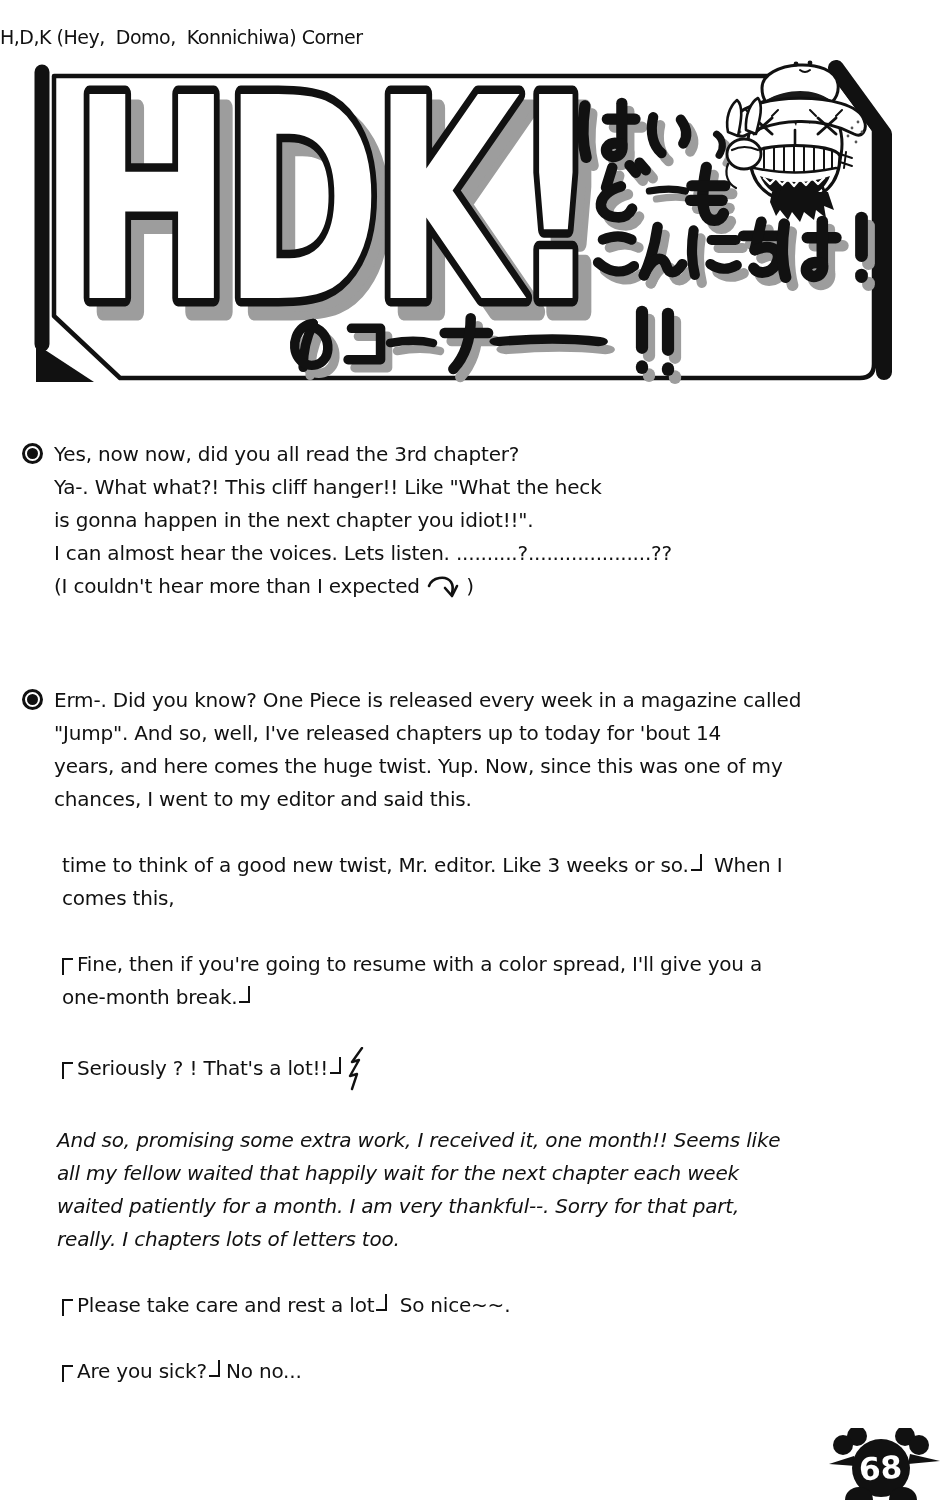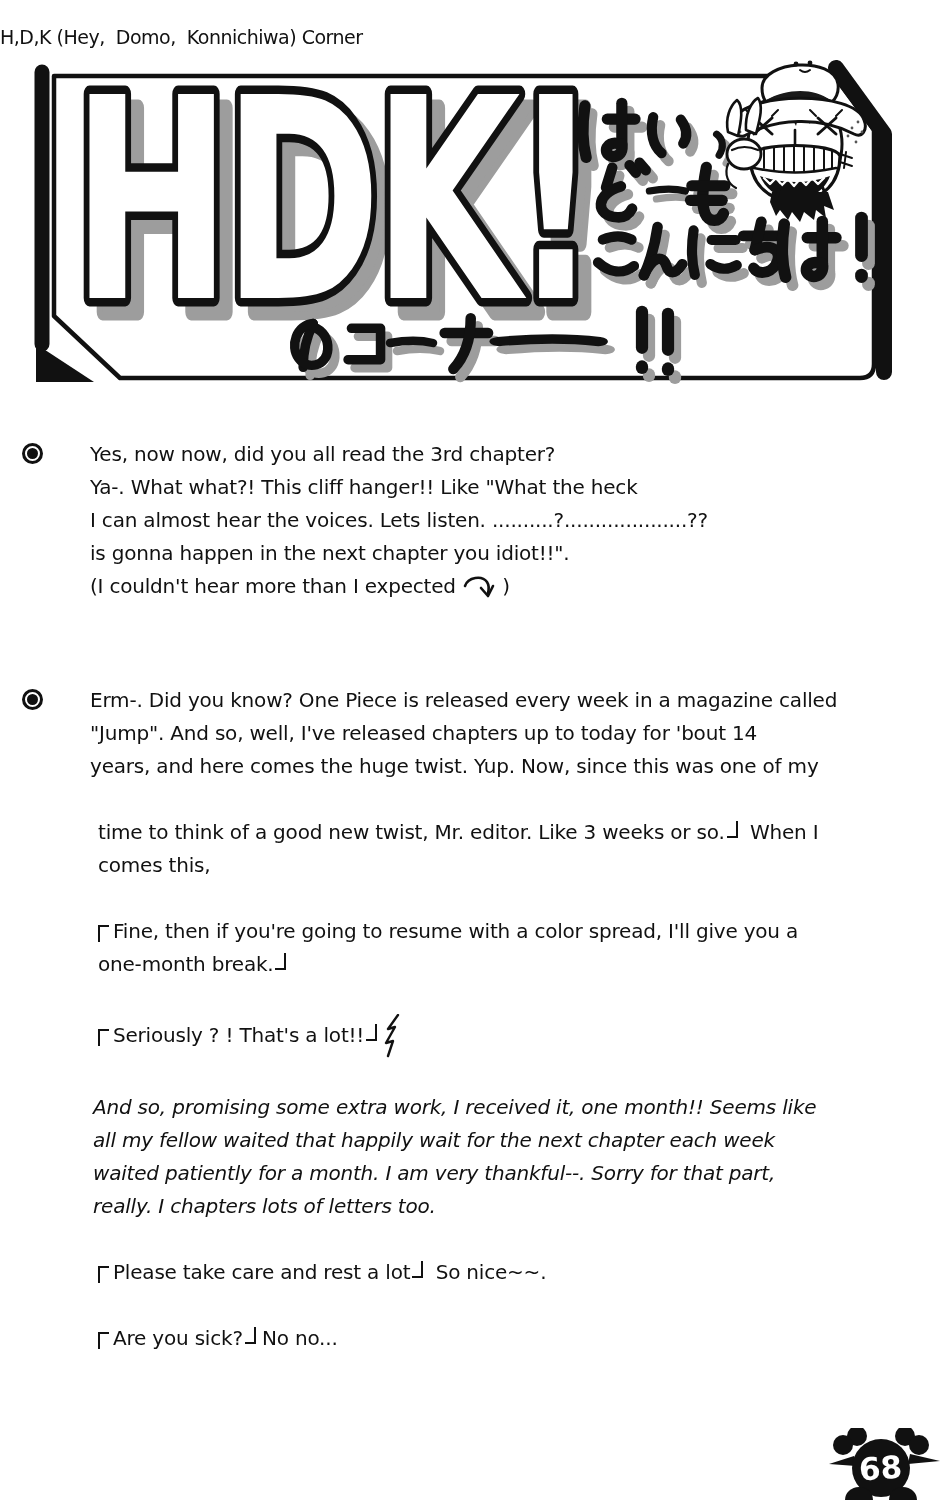--- a/index.html
+++ b/index.html
@@ -30,21 +30,21 @@
   .para.quote{margin-left:40px;}
   .para.plain{margin-left:35px;font-style:italic;}
   .bullet-icon{
     flex:0 0 auto;width:21px;height:21px;border:3px solid #111;border-radius:50%;
     margin:5px 11px 0 0;position:relative;box-sizing:border-box;
   }
   .bullet-icon::after{
     content:"";position:absolute;left:2px;top:2px;width:11px;height:11px;
     background:#111;border-radius:50%;
   }
-  .line{white-space:pre-wrap;margin-left:36px;}
+  .line{white-space:pre-wrap;}
   .cb{display:inline-block;width:11px;height:17px;box-sizing:border-box;vertical-align:-2px;}
   .cb-open{border-left:2.5px solid #111;border-top:2.5px solid #111;margin-right:4px;vertical-align:-4px;}
   .cb-close{border-right:2.5px solid #111;border-bottom:2.5px solid #111;margin-left:2px;vertical-align:1px;}
   .inline-icon{display:inline-block;vertical-align:middle;}
   .inline-icon svg{display:block;}
   .page-badge{position:absolute;left:828px;top:1428px;width:114px;height:72px;}
 </style>
 </head>
 <body>
 
@@ -226,34 +226,35 @@
       </g>
     </svg>
   </div>
 
   <div class="body-text" id="body-text">
       <div class="para bullet">
         <span class="bullet-icon"></span>
         <div>
           <div class="line">Yes, now now, did you all read the 3rd chapter?</div>
           <div class="line">Ya-. What what?! This cliff hanger!! Like "What the heck</div>
+          <div class="line">is gonna happen in the next chapter you idiot!!".</div>
           <div class="line">I can almost hear the voices. Lets listen. ..........?....................??</div>
-          <div class="line">is gonna happen in the next chapter you idiot!!".</div>
           <div class="line">(I couldn't hear more than I expected <span class="inline-icon"><svg width="34" height="27" viewBox="0 0 34 27">
                 <path d="M3 12 C6 3 20 1 25 8 C27 11 27 15 26 19" fill="none" stroke="#111" stroke-width="2.6" stroke-linecap="round"></path>
                 <path d="M19 14 L26 22 L31 12" fill="none" stroke="#111" stroke-width="2.6" stroke-linecap="round" stroke-linejoin="round"></path>
               </svg></span> )</div>
         </div>
       </div>
       <div class="para bullet">
         <span class="bullet-icon"></span>
         <div>
           <div class="line">Erm-. Did you know? One Piece is released every week in a magazine called</div>
           <div class="line">"Jump". And so, well, I've released chapters up to today for 'bout 14</div>
           <div class="line">years, and here comes the huge twist. Yup. Now, since this was one of my</div>
+          <div class="line">chances, I went to my editor and said this.</div>
         </div>
       </div>
       <div class="para quote">
         <div>
           <div class="line">time to think of a good new twist, Mr. editor. Like 3 weeks or so.<span class="cb cb-close"></span>  When I</div>
           <div class="line">comes this,</div>
         </div>
       </div>
       <div class="para quote">
         <div>

